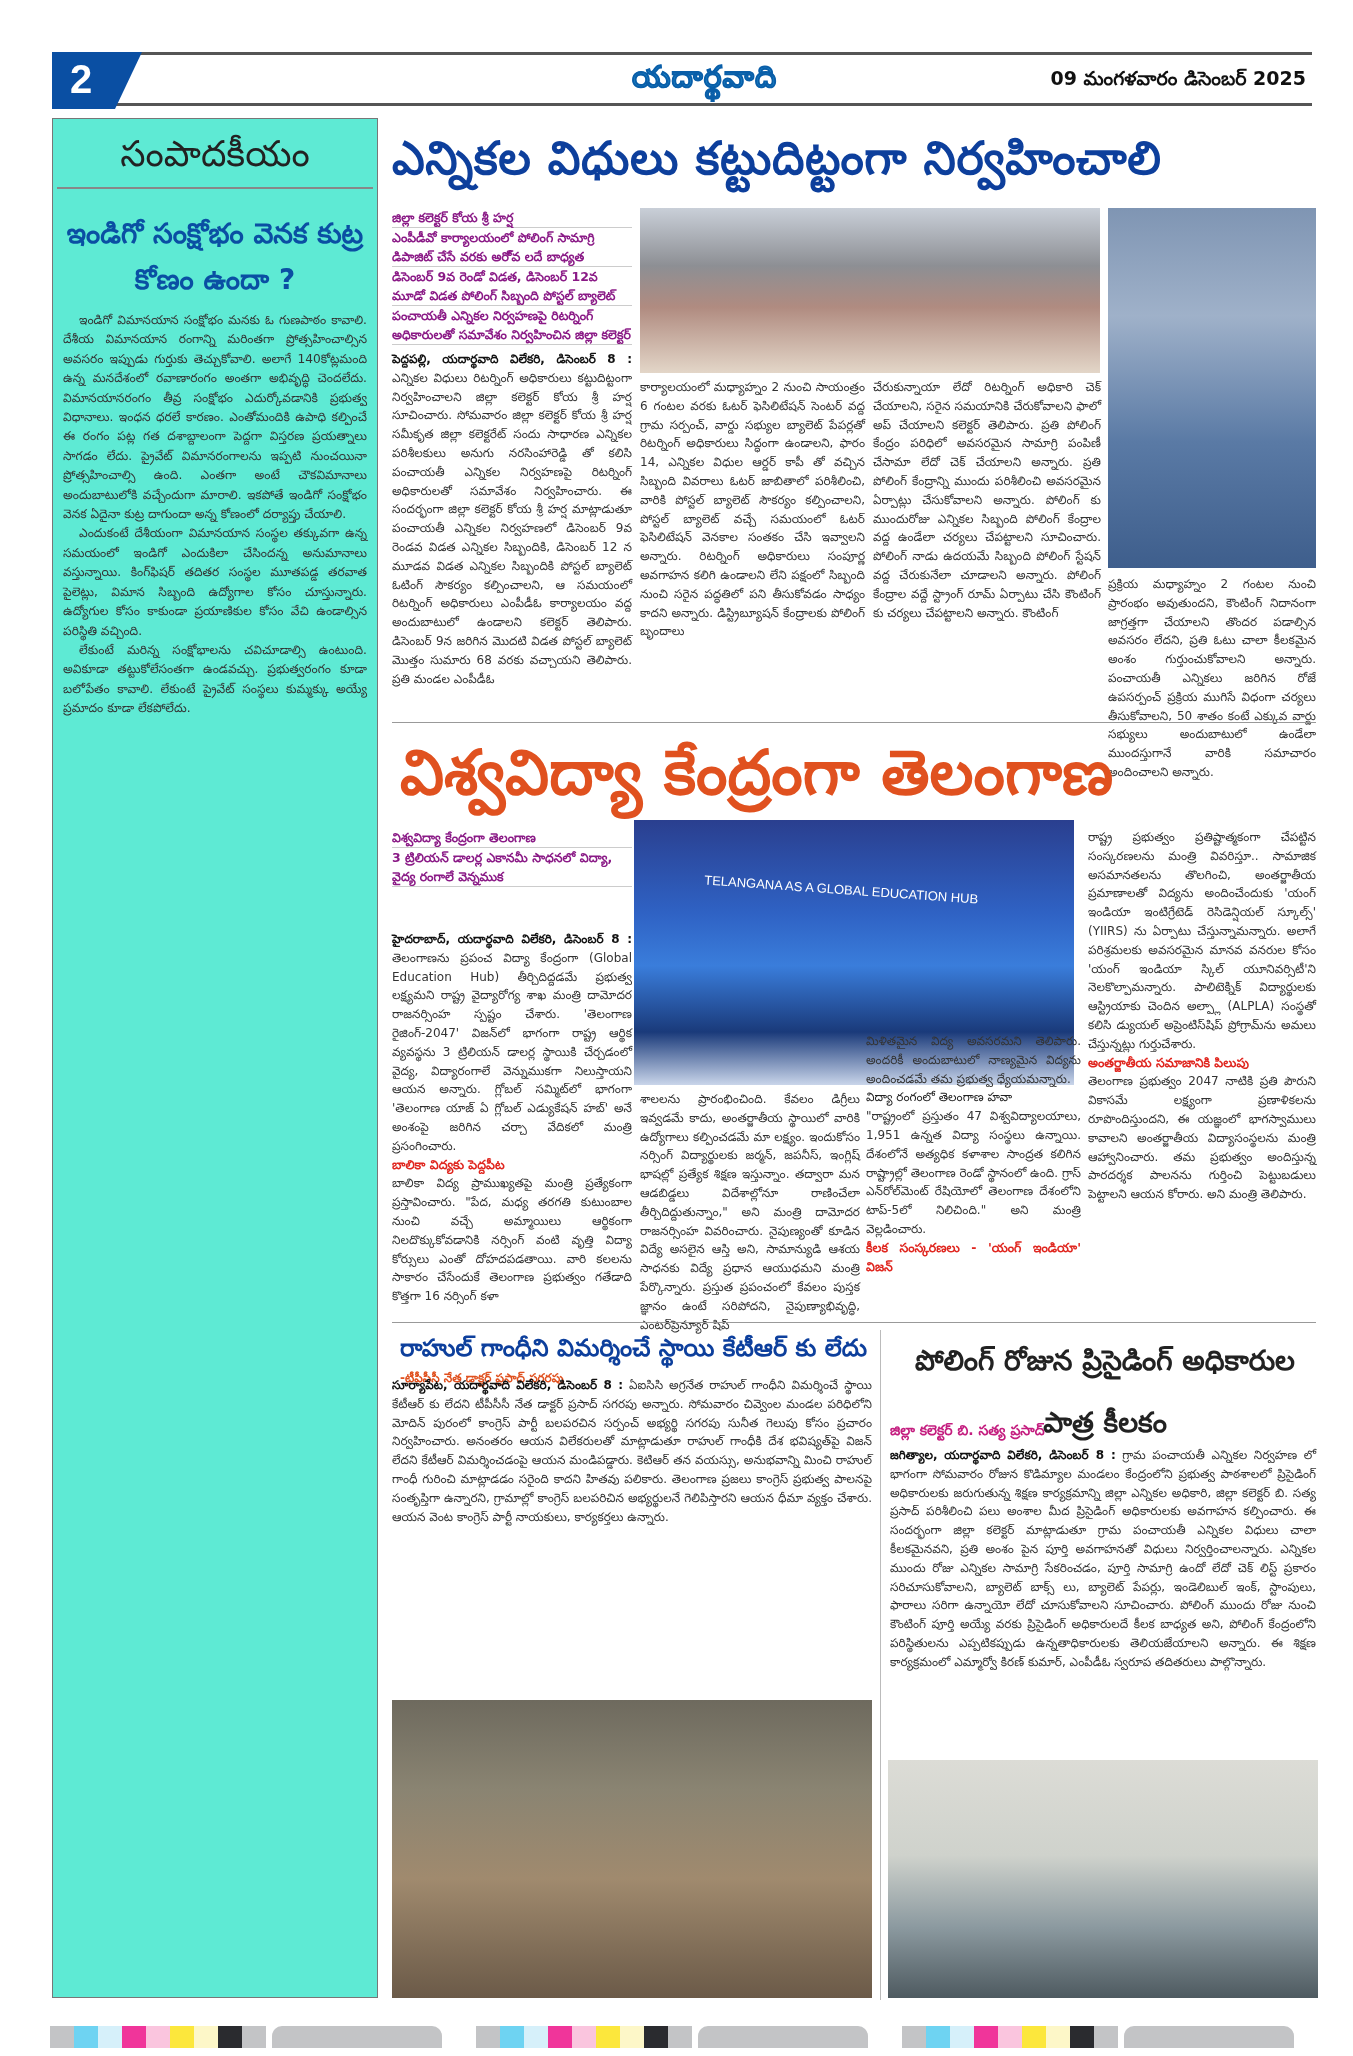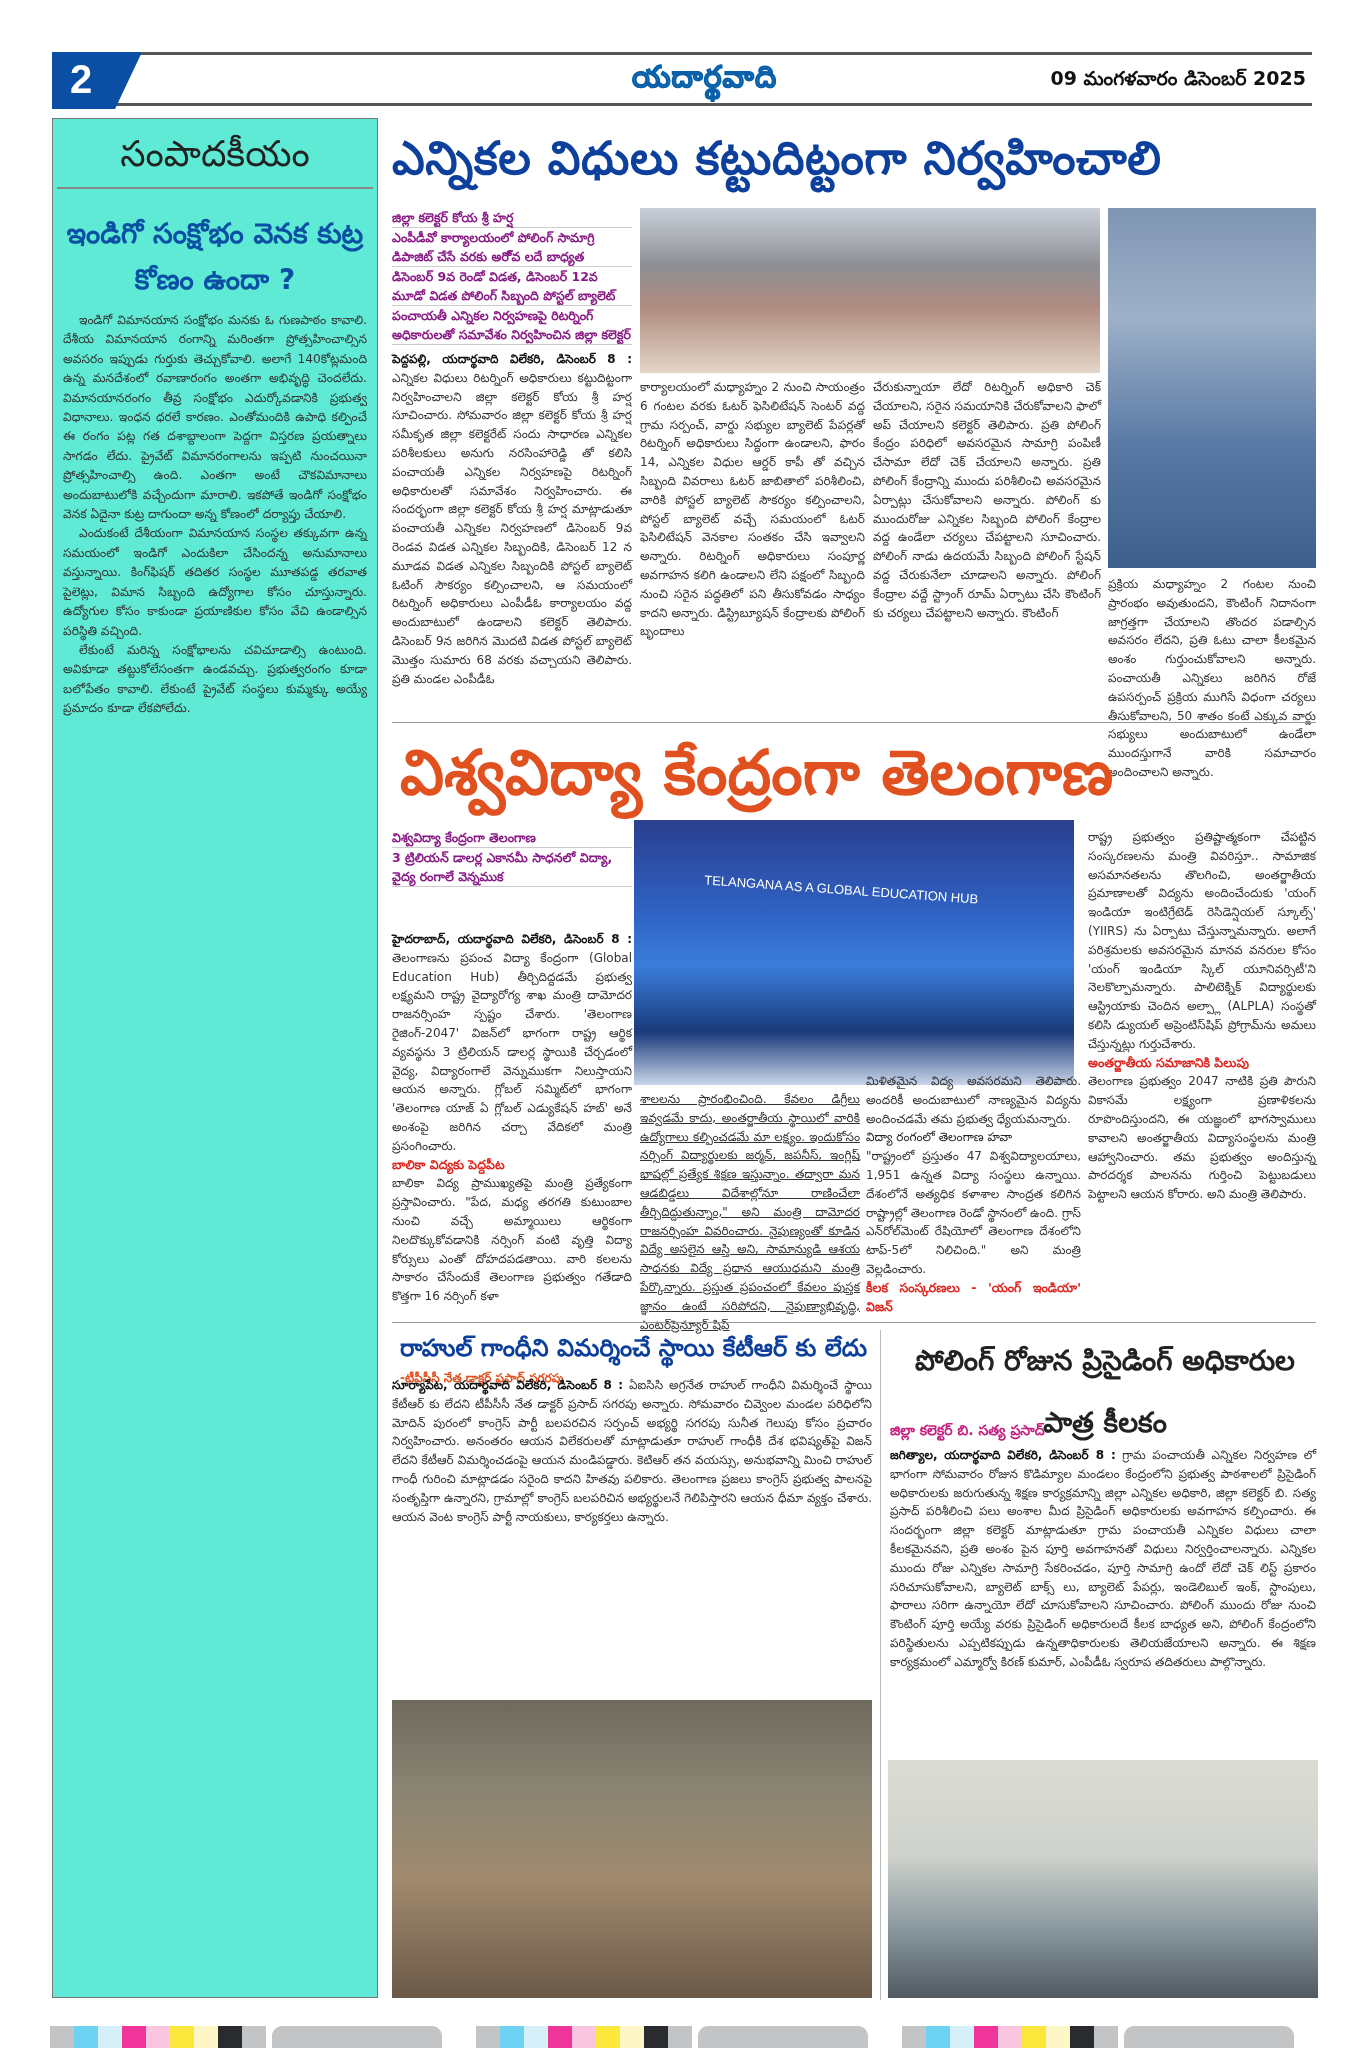--- a/index.html
+++ b/index.html
@@ -82,24 +82,24 @@
 </div>
 <div class="photo" style="left:634px; top:820px; width:440px; height:265px; background: linear-gradient(180deg,#2a3f8f 0%, #2f62c4 35%, #3a7ddb 55%, #1a3a7a 80%, #c9d5ea 100%);">
   <div style="position:absolute; left:70px; top:62px; color:#fff; font-size:13px; font-family:'Liberation Sans',sans-serif; transform:rotate(4deg);">TELANGANA AS A GLOBAL EDUCATION HUB</div>
 </div>
 <div class="story body-txt" style="left:392px; top:930px; width:240px;">
   <span class="dateline-bold">హైదరాబాద్, యదార్థవాది విలేకరి, డిసెంబర్ 8 :</span>
   <span>తెలంగాణను ప్రపంచ విద్యా కేంద్రంగా (Global Education Hub) తీర్చిదిద్దడమే ప్రభుత్వ లక్ష్యమని రాష్ట్ర వైద్యారోగ్య శాఖ మంత్రి దామోదర రాజనర్సింహ స్పష్టం చేశారు. 'తెలంగాణ రైజింగ్-2047' విజన్‌లో భాగంగా రాష్ట్ర ఆర్థిక వ్యవస్థను 3 ట్రిలియన్ డాలర్ల స్థాయికి చేర్చడంలో వైద్య, విద్యారంగాలే వెన్నుముకగా నిలుస్తాయని ఆయన అన్నారు. గ్లోబల్ సమ్మిట్‌లో భాగంగా 'తెలంగాణ యాజ్ ఏ గ్లోబల్ ఎడ్యుకేషన్ హబ్' అనే అంశంపై జరిగిన చర్చా వేదికలో మంత్రి ప్రసంగించారు.</span>
   <div class="red-sub">బాలికా విద్యకు పెద్దపీట</div>
   <span>బాలికా విద్య ప్రాముఖ్యతపై మంత్రి ప్రత్యేకంగా ప్రస్తావించారు. "పేద, మధ్య తరగతి కుటుంబాల నుంచి వచ్చే అమ్మాయిలు ఆర్థికంగా నిలదొక్కుకోవడానికి నర్సింగ్ వంటి వృత్తి విద్యా కోర్సులు ఎంతో దోహదపడతాయి. వారి కలలను సాకారం చేసేందుకే తెలంగాణ ప్రభుత్వం గతేడాది కొత్తగా 16 నర్సింగ్ కళా</span>
 </div>
-<div class="story body-txt" style="left:640px; top:1090px; width:220px;text-decoration:underline;">
+<div class="story body-txt" style="left:640px; top:1090px; width:220px;">
   <span>శాలలను ప్రారంభించింది. కేవలం డిగ్రీలు ఇవ్వడమే కాదు, అంతర్జాతీయ స్థాయిలో వారికి ఉద్యోగాలు కల్పించడమే మా లక్ష్యం. ఇందుకోసం నర్సింగ్ విద్యార్థులకు జర్మన్, జపనీస్, ఇంగ్లిష్ భాషల్లో ప్రత్యేక శిక్షణ ఇస్తున్నాం. తద్వారా మన ఆడబిడ్డలు విదేశాల్లోనూ రాణించేలా తీర్చిదిద్దుతున్నాం," అని మంత్రి దామోదర రాజనర్సింహ వివరించారు. నైపుణ్యంతో కూడిన విద్యే అసలైన ఆస్తి అని, సామాన్యుడి ఆశయ సాధనకు విద్యే ప్రధాన ఆయుధమని మంత్రి పేర్కొన్నారు. ప్రస్తుత ప్రపంచంలో కేవలం పుస్తక జ్ఞానం ఉంటే సరిపోదని, నైపుణ్యాభివృద్ధి, ఎంటర్‌ప్రెన్యూర్ షిప్</span>
 </div>
-<div class="story body-txt" style="left:866px; top:1072px; width:215px;">
+<div class="story body-txt" style="left:866px; top:1032px; width:215px;">
   <span>మిళితమైన విద్య అవసరమని తెలిపారు. అందరికీ అందుబాటులో నాణ్యమైన విద్యను అందించడమే తమ ప్రభుత్వ ధ్యేయమన్నారు.</span>
   <div style="color:#222;">విద్యా రంగంలో తెలంగాణ హవా</div>
   <span>"రాష్ట్రంలో ప్రస్తుతం 47 విశ్వవిద్యాలయాలు, 1,951 ఉన్నత విద్యా సంస్థలు ఉన్నాయి. దేశంలోనే అత్యధిక కళాశాల సాంద్రత కలిగిన రాష్ట్రాల్లో తెలంగాణ రెండో స్థానంలో ఉంది. గ్రాస్ ఎన్‌రోల్‌మెంట్ రేషియోలో తెలంగాణ దేశంలోని టాప్-5లో నిలిచింది." అని మంత్రి వెల్లడించారు.</span>
   <div class="red-sub">కీలక సంస్కరణలు - 'యంగ్ ఇండియా' విజన్</div>
 </div>
 <div class="story body-txt" style="left:1088px; top:828px; width:228px;">
   <span>రాష్ట్ర ప్రభుత్వం ప్రతిష్టాత్మకంగా చేపట్టిన సంస్కరణలను మంత్రి వివరిస్తూ.. సామాజిక అసమానతలను తొలగించి, అంతర్జాతీయ ప్రమాణాలతో విద్యను అందించేందుకు 'యంగ్ ఇండియా ఇంటిగ్రేటెడ్ రెసిడెన్షియల్ స్కూల్స్' (YIIRS) ను ఏర్పాటు చేస్తున్నామన్నారు. అలాగే పరిశ్రమలకు అవసరమైన మానవ వనరుల కోసం 'యంగ్ ఇండియా స్కిల్ యూనివర్సిటీ'ని నెలకొల్పామన్నారు. పాలిటెక్నిక్ విద్యార్థులకు ఆస్ట్రియాకు చెందిన అల్ప్లా (ALPLA) సంస్థతో కలిసి డ్యుయల్ అప్రెంటిస్‌షిప్ ప్రోగ్రామ్‌ను అమలు చేస్తున్నట్లు గుర్తుచేశారు.</span>
   <div class="red-sub">అంతర్జాతీయ సమాజానికి పిలుపు</div>
   <span>తెలంగాణ ప్రభుత్వం 2047 నాటికి ప్రతి పౌరుని వికాసమే లక్ష్యంగా ప్రణాళికలను రూపొందిస్తుందని, ఈ యజ్ఞంలో భాగస్వాములు కావాలని అంతర్జాతీయ విద్యాసంస్థలను మంత్రి ఆహ్వానించారు. తమ ప్రభుత్వం అందిస్తున్న పారదర్శక పాలనను గుర్తించి పెట్టుబడులు పెట్టాలని ఆయన కోరారు. అని మంత్రి తెలిపారు.</span>
 </div>

